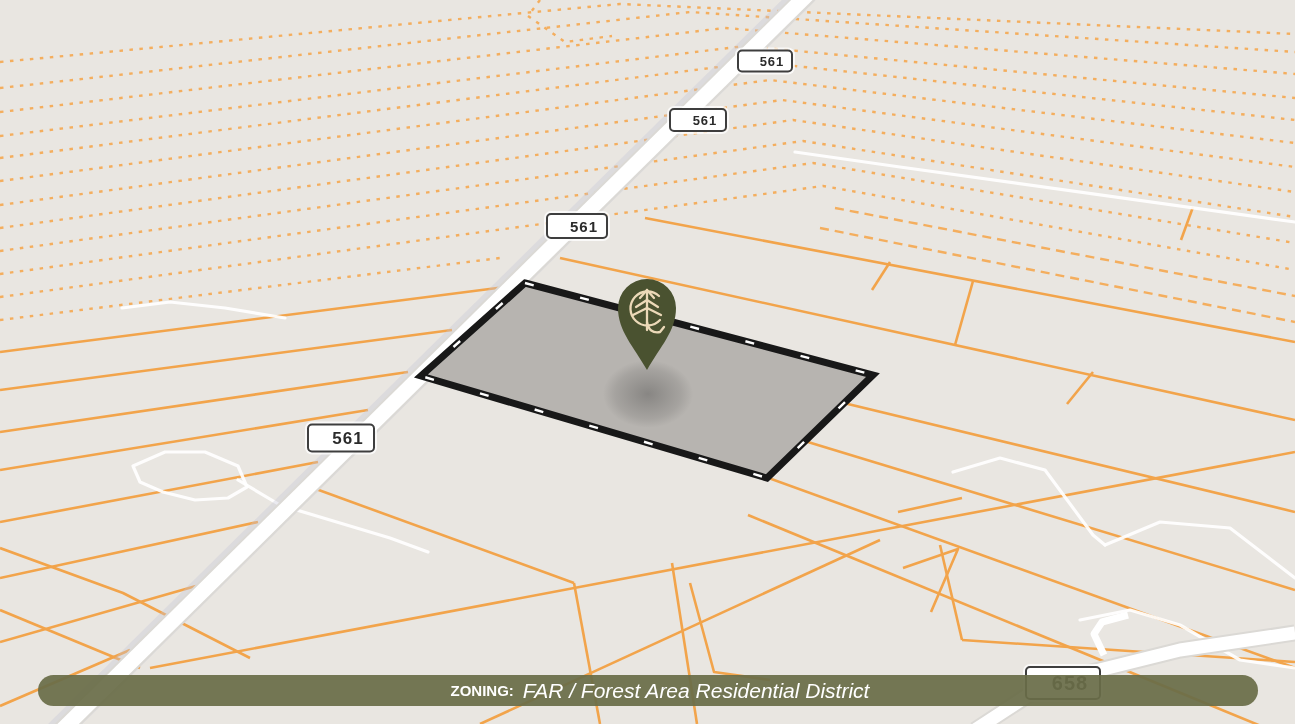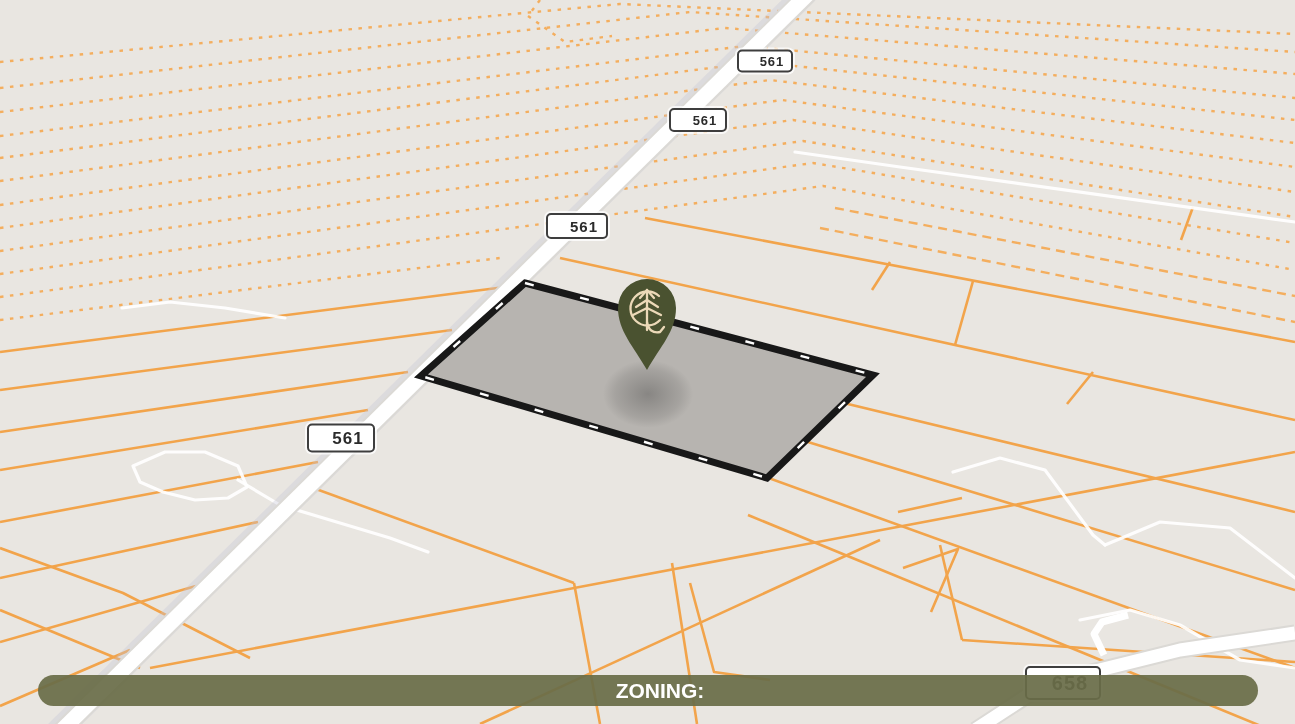--- a/index.html
+++ b/index.html
@@ -11,21 +11,21 @@
           box-shadow:0 0 0 2px rgba(255,255,255,.75);
           color:#2b2b2b;font-weight:bold;display:flex;align-items:center;
           justify-content:center;letter-spacing:1px;z-index:4;padding-left:14px;}
   #pin-shadow{position:absolute;width:120px;height:100px;left:588px;top:352px;
           background:radial-gradient(ellipse 50% 45% at 50% 42%,rgba(40,40,40,.33),rgba(40,40,40,.12) 55%,rgba(40,40,40,0) 75%);
           z-index:2;pointer-events:none;}
   #pin-svg{position:absolute;left:610px;top:272px;z-index:3;cursor:pointer;}
   #zoning-banner{position:absolute;left:38px;top:675px;width:1220px;height:31px;
           border-radius:16px;display:flex;align-items:center;justify-content:center;
           gap:9px;z-index:6;}
-  #zoning-banner .z-label{font-weight:bold;font-size:21px;margin-left:24px;}
+  #zoning-banner .z-label{font-weight:bold;font-size:15px;margin-left:24px;}
   #zoning-banner .z-value{font-style:italic;font-size:21px;font-weight:400;}
 </style>
 </head>
 <body>
 
 <div id="stage" style="background: rgb(233, 230, 225);">
   <svg id="map-svg" width="1295" height="724" viewBox="0 0 1295 724">
       <polyline points="0,62 620,4 1295,34" fill="none" stroke="#f4ae5e" stroke-width="2.4" stroke-dasharray="3.5 6.5"></polyline>
       <polyline points="0,88 690,12 1295,52" fill="none" stroke="#f4ae5e" stroke-width="2.4" stroke-dasharray="3.5 6.5"></polyline>
       <polyline points="0,112 725,28 1295,74" fill="none" stroke="#f4ae5e" stroke-width="2.4" stroke-dasharray="3.5 6.5"></polyline>
@@ -102,14 +102,15 @@
     </g>
   </svg>
 
   <div class="shield" style="left: 765px; top: 61px; width: 38px; height: 19px; font-size: 13px; transform: translate(-50%, -50%);">561</div>
     <div class="shield" style="left: 698px; top: 120px; width: 40px; height: 20px; font-size: 13px; transform: translate(-50%, -50%);">561</div>
     <div class="shield" style="left: 577px; top: 226px; width: 44px; height: 22px; font-size: 15px; transform: translate(-50%, -50%);">561</div>
     <div class="shield" style="left: 341px; top: 438px; width: 50px; height: 25px; font-size: 17px; transform: translate(-50%, -50%);">561</div>
     <div class="shield" style="left: 1063px; top: 683px; width: 58px; height: 30px; font-size: 20px; transform: translate(-50%, -50%);">658</div>
     <div id="zoning-banner" style="background: rgba(105, 109, 72, 0.93); color: rgb(255, 255, 255);">
     <span class="z-label">ZONING:</span>
+    <span class="z-value">FAR / Forest Area Residential District</span>
   </div>
 </div>
 
 </body></html>

